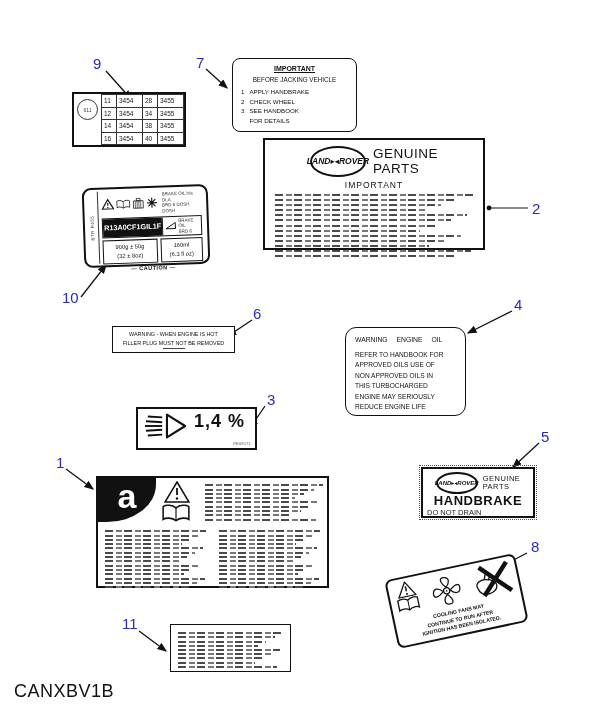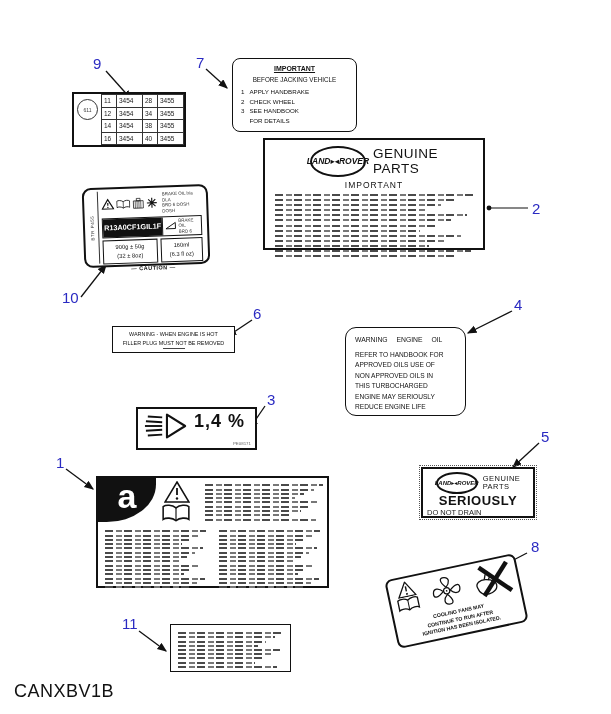--- a/index.html
+++ b/index.html
@@ -323,21 +323,21 @@
     <div style="display:flex;justify-content:center;align-items:center;gap:5px;">
       <div class="lr-oval" style="width:38px;height:18px;font-size:6px;">
         <span>LAND▸</span>
         <span>◂ROVER</span>
       </div>
       <div class="brand" style="font-size:7.5px;">
         <div>GENUINE</div>
         <div>PARTS</div>
       </div>
     </div>
-    <div style="text-align:center;font-size:13px;font-weight:bold;letter-spacing:.5px;line-height:1.1;">SERIOUSLY</div>
+    <div style="text-align:center;font-size:13px;font-weight:bold;letter-spacing:.5px;line-height:1.1;">HANDBRAKE</div>
     <div style="text-align:left;font-size:7.5px;color:#222;">DO NOT DRAIN</div>
   </div>
 
   <div class="abs lbl" style="left:390px;top:566px;width:133px;height:70px;border-width:2px;border-radius:7px;
        transform:rotate(-12deg);padding:3px 5px;">
     <div style="display:flex;align-items:flex-start;justify-content:space-between;">
       <div style="display:flex;flex-direction:column;align-items:center;">
         <svg width="19" height="16" viewBox="0 0 26 22">
           <path d="M13 1 L25 21 L1 21 Z" fill="none" stroke="#111" stroke-width="1.8"></path>
           <line x1="13" y1="7" x2="13" y2="14" stroke="#111" stroke-width="2"></line>

